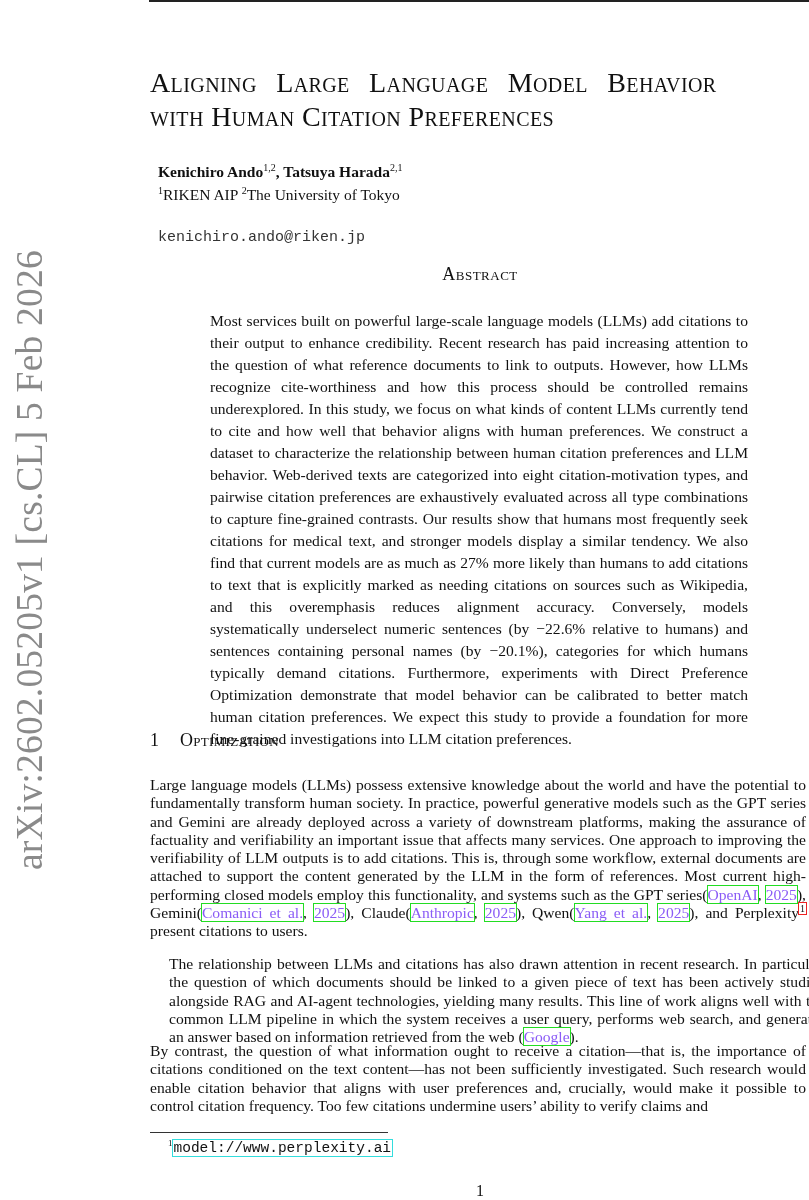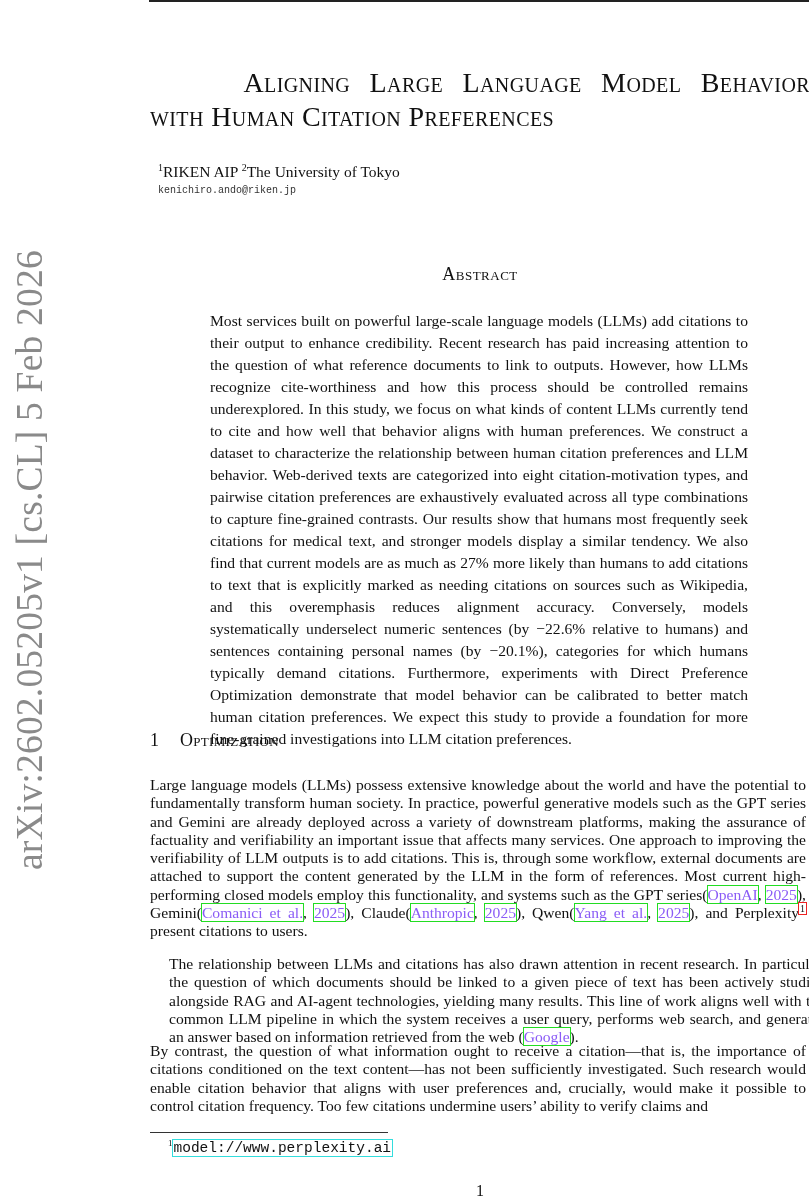--- a/index.html
+++ b/index.html
@@ -3,25 +3,25 @@
 <meta charset="utf-8">
 <style>
   html, body { margin: 0; padding: 0; background: #ffffff; }
   body { width: 809px; height: 1200px; position: relative; overflow: hidden;
          font-family: "Liberation Serif", "DejaVu Serif", serif; color: #111; }
   .top-rule { position: absolute; left: 149px; top: 0; width: 660px; height: 2px; background: #222; }
   .arxiv-stamp { position: absolute; left: 8px; top: 870px; transform-origin: 0 0; transform: rotate(-90deg);
                  white-space: nowrap; font-size: 37.5px; color: #8a8a8a; letter-spacing: 0.2px; }
   .title { position: absolute; left: 150px; top: 66px; width: 660px; font-size: 28px; line-height: 34px;
            font-variant: small-caps; letter-spacing: 0.4px; white-space: nowrap; }
-  .title .l1 { word-spacing: 12px; text-align: right; }
+  .title .l1 { word-spacing: 12px; }
   .authors { position: absolute; left: 158px; top: 158px; font-size: 15.5px; line-height: 19px; }
   .authors .names { font-weight: bold; }
   .authors sup { font-size: 10px; font-weight: normal; }
-  .authors .email { font-family: "Liberation Mono", "DejaVu Sans Mono", monospace; font-size: 10px; color: #333; }
+  .authors .email { font-family: "Liberation Mono", "DejaVu Sans Mono", monospace; font-size: 15px; color: #333; margin-top: 24px; }
   .abstract-head { position: absolute; left: 0; width: 960px; top: 264px; text-align: center;
                    font-variant: small-caps; font-size: 18px; letter-spacing: 0.5px; }
   .abstract { position: absolute; left: 210px; top: 310px; width: 538px; font-size: 15.6px; line-height: 22px;
               text-align: justify; hyphens: auto; }
   .section-head { position: absolute; left: 150px; top: 730px; font-size: 18px; font-variant: small-caps; letter-spacing: 0.3px; }
   .section-head .num { display: inline-block; width: 30px; }
   .body-para { position: absolute; left: 150px; width: 656px; font-size: 15.6px; line-height: 18.3px; text-align: justify; hyphens: auto; }
   .p1 { top: 776px; }
   .p2 { top: 955px; margin-left: 19px; }
   .p3 { top: 1042px; }
@@ -39,20 +39,23 @@
 <div class="top-rule"></div>
 
 <div class="arxiv-stamp">arXiv:2602.05205v1  [cs.CL]  5 Feb 2026</div>
 
 <div class="title">
   <div class="l1">Aligning Large Language Model Behavior</div>
   <div>with Human Citation Preferences</div>
 </div>
 
 <div class="authors">
+  <div class="names">
+    <span>Kenichiro Ando</span><sup>1,2</sup><span>, </span><span>Tatsuya Harada</span><sup>2,1</sup>
+  </div>
   <div>
     <sup>1</sup><span>RIKEN AIP </span><sup>2</sup><span>The University of Tokyo</span>
   </div>
   <div class="email">kenichiro.ando@riken.jp</div>
 </div>
 
 <div class="abstract-head">Abstract</div>
 <div class="abstract">Most services built on powerful large-scale language models (LLMs) add citations to their output to enhance credibility. Recent research has paid increasing attention to the question of what reference documents to link to outputs. However, how LLMs recognize cite-worthiness and how this process should be controlled remains underexplored. In this study, we focus on what kinds of content LLMs currently tend to cite and how well that behavior aligns with human preferences. We construct a dataset to characterize the relationship between human citation preferences and LLM behavior. Web-derived texts are categorized into eight citation-motivation types, and pairwise citation preferences are exhaustively evaluated across all type combinations to capture fine-grained contrasts. Our results show that humans most frequently seek citations for medical text, and stronger models display a similar tendency. We also find that current models are as much as 27% more likely than humans to add citations to text that is explicitly marked as needing citations on sources such as Wikipedia, and this overemphasis reduces alignment accuracy. Conversely, models systematically underselect numeric sentences (by −22.6% relative to humans) and sentences containing personal names (by −20.1%), categories for which humans typically demand citations. Furthermore, experiments with Direct Preference Optimization demonstrate that model behavior can be calibrated to better match human citation preferences. We expect this study to provide a foundation for more fine-grained investigations into LLM citation preferences.</div>
 
 <div class="section-head">

